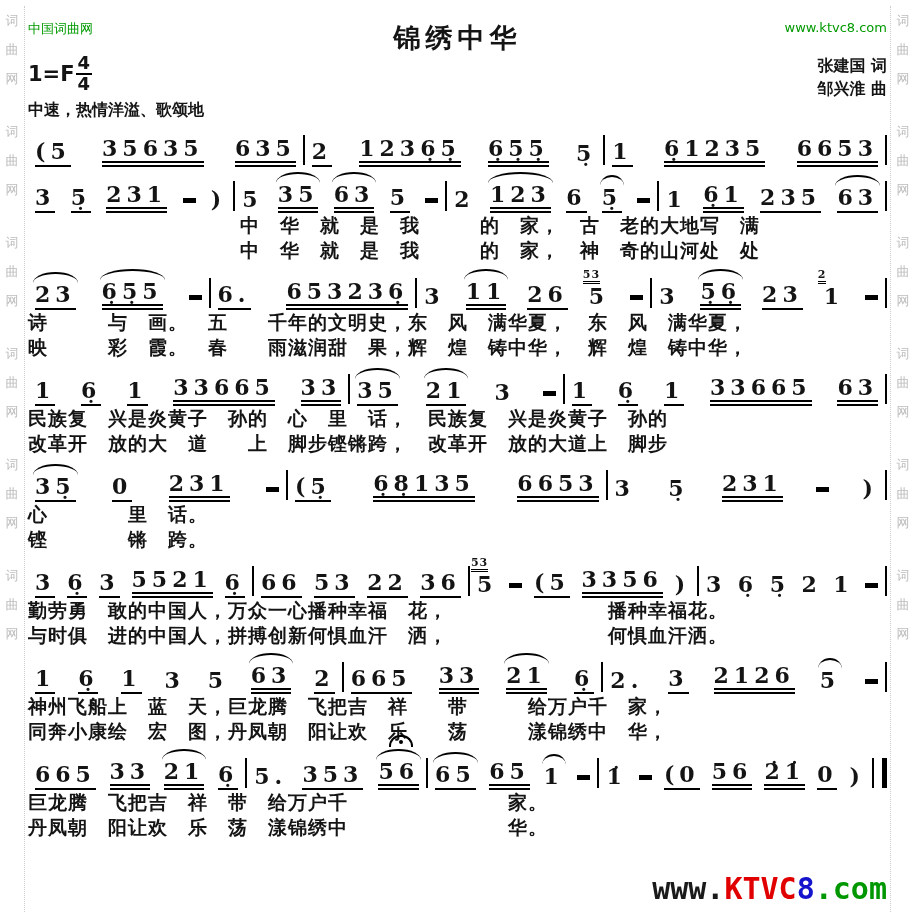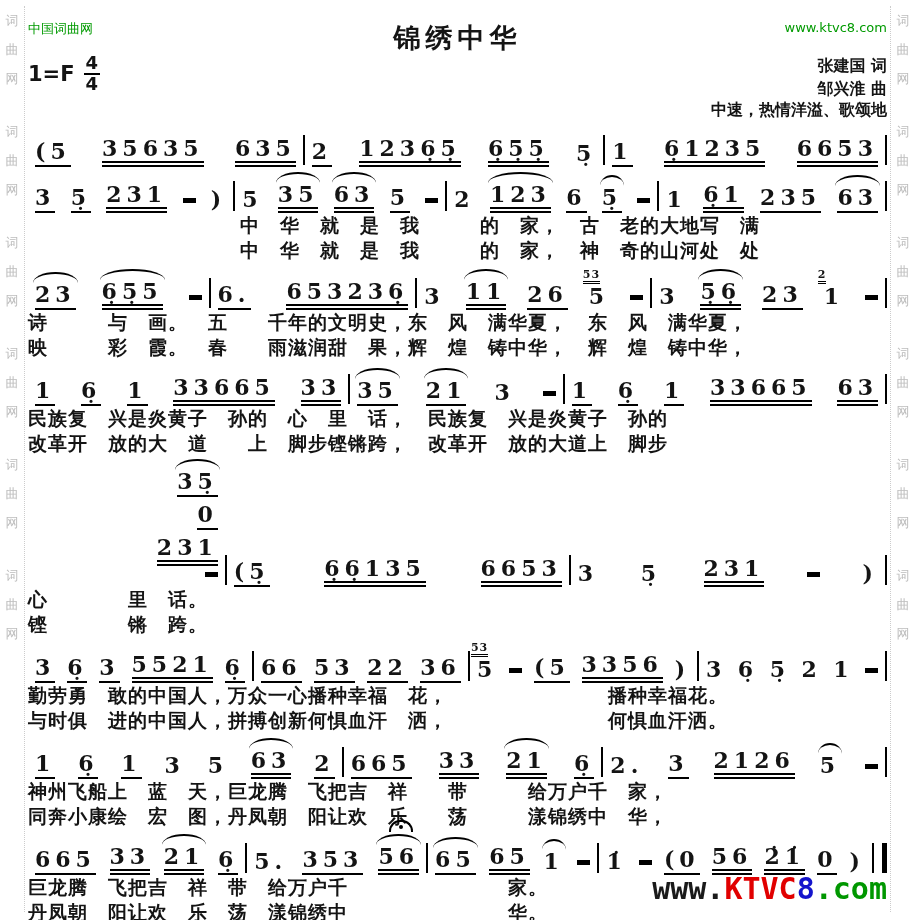--- a/index.html
+++ b/index.html
@@ -11,25 +11,25 @@
   .wm.left{left:3px;border-right:1px dotted #cccccc;padding-right:3px;}
   .wm.right{right:3px;border-left:1px dotted #cccccc;padding-left:3px;}
   .wm div{margin:8px 0;}
   .wm div.g{margin-top:32px;}
   .content{position:absolute;left:28px;right:28px;top:0;height:100%;}
   .header-row{display:flex;justify-content:space-between;margin-top:20px;gap:48px;}
   .site{color:#009a00;font-size:13px;text-decoration:none;cursor:pointer;}
   .title{position:absolute;left:50%;top:20px;transform:translateX(-50%);
          font-size:27px;font-weight:bold;letter-spacing:5px;margin:0;white-space:nowrap;}
   .meta-row{display:flex;justify-content:space-between;align-items:flex-start;margin-top:16px;}
-  .keysig{font-size:21px;font-weight:bold;display:flex;align-items:center;gap:9px;}
+  .keysig{font-size:21px;font-weight:bold;display:flex;align-items:center;gap:1px;}
   .frac{display:inline-flex;flex-direction:column;align-items:center;font-size:18px;line-height:1.05;}
   .frac .top{border-bottom:2px solid #000;padding:0 2px;}
   .credits{text-align:right;font-size:16px;font-weight:bold;line-height:1.45;}
-  .tempo{font-size:16px;font-weight:bold;margin-top:0px;text-align:right;}
+  .tempo{font-size:16px;font-weight:bold;margin-top:0px;}
   
   .system{margin-top:8px;}
   .music-row{display:flex;align-items:flex-end;margin-top:14px;}
   .measure{display:flex;align-items:flex-end;justify-content:space-between;flex-grow:1;
            padding:0 7px;gap:6px;}
   .note{position:relative;font-family:"DejaVu Serif",serif;font-weight:bold;font-size:22px;
         line-height:1;letter-spacing:5px;padding-bottom:3px;white-space:nowrap;}
   .u1{border-bottom:2px solid #000;}
   .u2{border-bottom:6px double #000;padding-bottom:2px;}
   .barline{width:2px;height:30px;background:#000;flex:0 0 auto;margin-bottom:2px;}
@@ -233,30 +233,30 @@
               <span class="note u2">33665</span>
               <span class="note u2">63</span>
             </div>
             <span class="barline"></span>
           </div>
           <div class="lyric">民族复　兴是炎黄子　孙的　心　里　话，　民族复　兴是炎黄子　孙的</div>
           <div class="lyric">改革开　放的大　道　　上　脚步铿锵跨，　改革开　放的大道上　脚步</div>
         </div>
         <div class="system">
           <div class="music-row">
-            <div class="measure" style="flex-grow: 5; flex-direction: column;">
+            <div class="measure" style="flex-grow: 5;">
               <span class="note u1">35̣<span class="slur"></span></span>
               <span class="note u1">0</span>
               <span class="note u2">231</span>
               <span class="dash"></span>
             </div>
             <span class="barline"></span>
             <div class="measure" style="flex-grow: 4;">
               <span class="note u1">(5̣</span>
-              <span class="note u2">6̣6̣135</span>
+              <span class="note u2">6̣8̣135</span>
               <span class="note u2">6653</span>
             </div>
             <span class="barline"></span>
             <div class="measure" style="flex-grow: 6;">
               <span class="note">3</span>
               <span class="note">5̣</span>
               <span class="note u2">231</span>
               <span class="dash"></span>
               <span class="note">)</span>
             </div>

